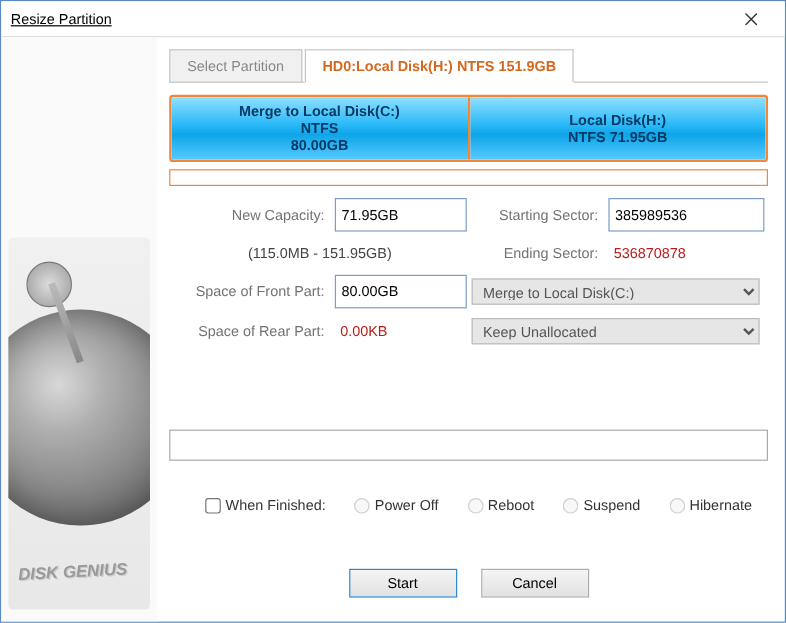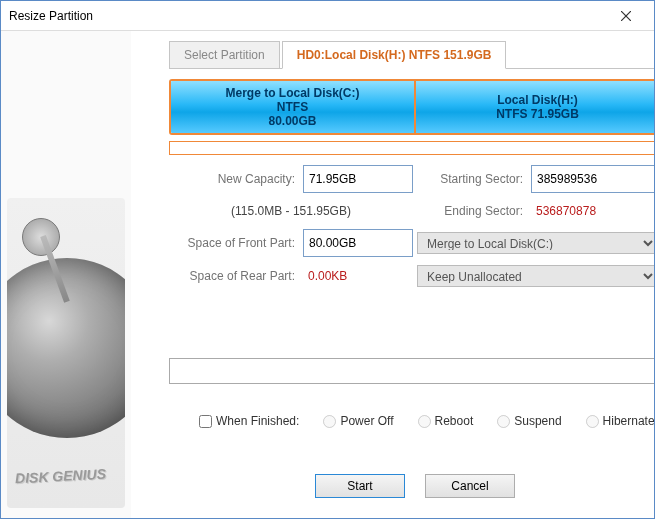--- a/index.html
+++ b/index.html
@@ -1,23 +1,23 @@
 <!DOCTYPE html>
 <html><head>
 <meta charset="utf-8">
 <style>
 * { box-sizing: border-box; margin: 0; padding: 0; font-family: "Segoe UI", Tahoma, sans-serif; font-size: 12px; }
 body { background: #fff; width: 655px; height: 519px; border: 1px solid #5a8ac6; overflow: hidden; }
 
-.titlebar { height: 30px; background: #fff; border-bottom: 1px solid #ddd; display: flex; align-items: center; padding: 0 8px; }
+.titlebar { height: 30px; background: #fff; border-bottom: 1px solid #ddd; display: flex; align-items: center; padding: 0 8px; text-decoration: underline; }
 .titlebar .title { flex: 1; color: #000; }
 .titlebar .close { width: 40px; height: 28px; display: flex; align-items: center; justify-content: center; cursor: pointer; }
 .titlebar .close svg { stroke: #333; }
 
-.content { display: flex; height: calc(100% - 30px); gap: 28px; }
+.content { display: flex; height: calc(100% - 30px); }
 .sidebar { width: 130px; background: #fafafa; padding: 10px 6px; display: flex; align-items: flex-end; }
 .sidebar .img { width: 118px; height: 310px; background: linear-gradient(180deg,#f0f0f0 0%, #e8e8e8 100%); border-radius: 4px; position: relative; overflow: hidden; }
 .sidebar .img::before { content:""; position:absolute; left:-30px; top:60px; width:180px; height:180px; border-radius:50%; background: radial-gradient(circle at 40% 35%, #d8d8d8 0%, #aeaeae 25%, #959595 45%, #7c7c7c 65%, #666 85%); box-shadow: inset 0 0 30px rgba(0,0,0,0.4); }
 .sidebar .img::after { content:"DISK GENIUS"; position:absolute; bottom:24px; left:8px; font-size:14px; font-weight:bold; color:#9a9a9a; font-style:italic; transform: rotate(-3deg); text-shadow:1px 1px 0 #ccc; }
 .sidebar .arm { position:absolute; left:15px; top:20px; width:65px; height:90px; }
 .sidebar .arm::before{content:"";position:absolute;left:0;top:0;width:36px;height:36px;border-radius:50%;background:radial-gradient(circle,#ddd,#999);border:1px solid #777;}
 .sidebar .arm::after{content:"";position:absolute;left:18px;top:18px;width:6px;height:70px;background:linear-gradient(#bbb,#888);transform:rotate(-20deg);transform-origin:top;}
 
 .main { flex: 1; padding: 10px 14px 10px 10px; display: flex; flex-direction: column; }
 

